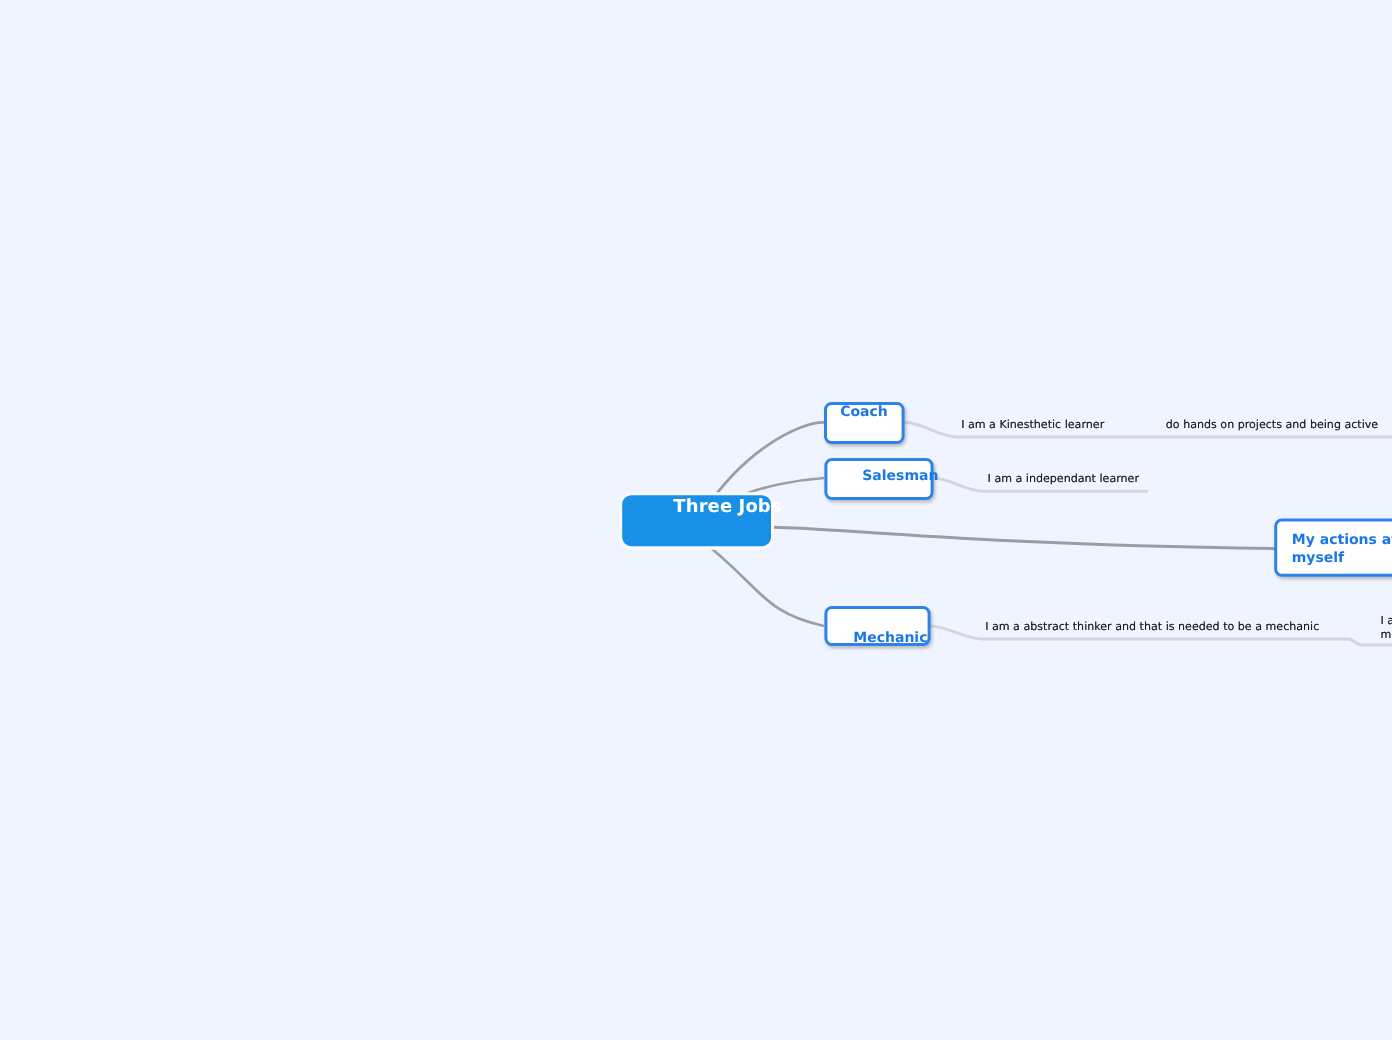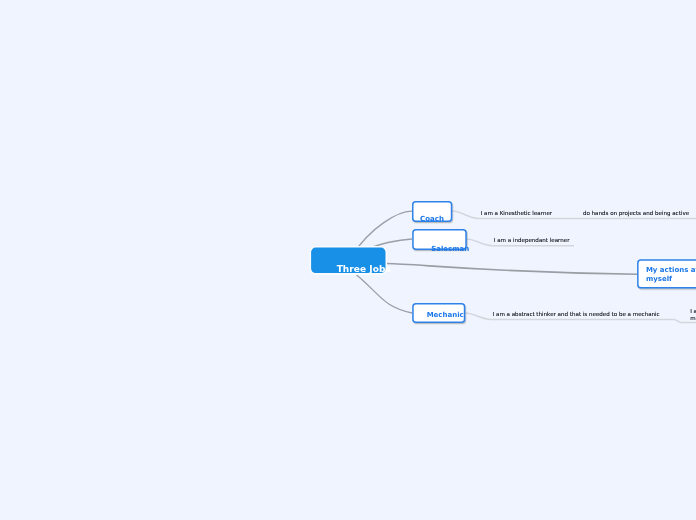--- a/index.html
+++ b/index.html
@@ -7,21 +7,21 @@
     width:696px; height:520px;
     background:#f0f4fe;
     font-family:"DejaVu Sans", sans-serif;
     overflow:hidden;
     position:relative;
     -webkit-font-smoothing:antialiased;
   }
   #canvas { position:absolute; left:0; top:0; width:696px; height:520px; }
   svg.layer { position:absolute; left:0; top:0; width:696px; height:520px; overflow:visible; }
   .node-label {
-    position:absolute; box-sizing:border-box; display:flex; align-items:flex-end;
+    position:absolute; box-sizing:border-box; display:flex; align-items:flex-start;
     white-space:nowrap; pointer-events:none;
   }
   .root-label { color:#ffffff; font-weight:bold; font-size:9px; letter-spacing:0.05px; justify-content:center;padding-left:31px; }
   .child-label { color:#1a77e8; font-weight:bold; font-size:7px; justify-content:center; }
   .wide-label { color:#1a77e8; font-weight:bold; font-size:7px; justify-content:flex-start;
                 white-space:normal; line-height:9.2px; align-items:flex-start; }
   .leaf-text { position:absolute; color:#181b21; font-size:5.55px; white-space:nowrap; line-height:6px;
                 text-shadow:0 0 0.3px rgba(24,27,33,0.55); }
   .leaf-wrap { white-space:normal; word-break:break-all; line-height:7.3px; }
 </style>
@@ -68,21 +68,21 @@
   </div>
 
   <div class="node-label child-label" style="left:411.8px; top:202.1px; width:40.4px; height:20.7px;">
     <span>Coach</span>
   </div>
 
   <div class="node-label child-label" style="left:412.2px; top:234px; width:76px; height:19.2px;">
     <span>Salesman</span>
   </div>
 
-  <div class="node-label child-label" style="left:412.2px; top:300px; width:66px; height:19.2px;">
+  <div class="node-label child-label" style="left:412.2px; top:315px; width:66px; height:19.2px;">
     <span>Mechanic</span>
   </div>
 
   <div class="node-label wide-label" style="left:645.9px; top:266.2px; width:70px; height:26px;">
     <span>My actions affect myself</span>
   </div>
 
   <div class="leaf-text" style="left:480.6px; top:209.7px;">I am a Kinesthetic learner</div>
   <div class="leaf-text" style="left:582.9px; top:209.7px;">do hands on projects and being active</div>
   <div class="leaf-text" style="left:493.8px; top:237px;">I am a independant learner</div>

